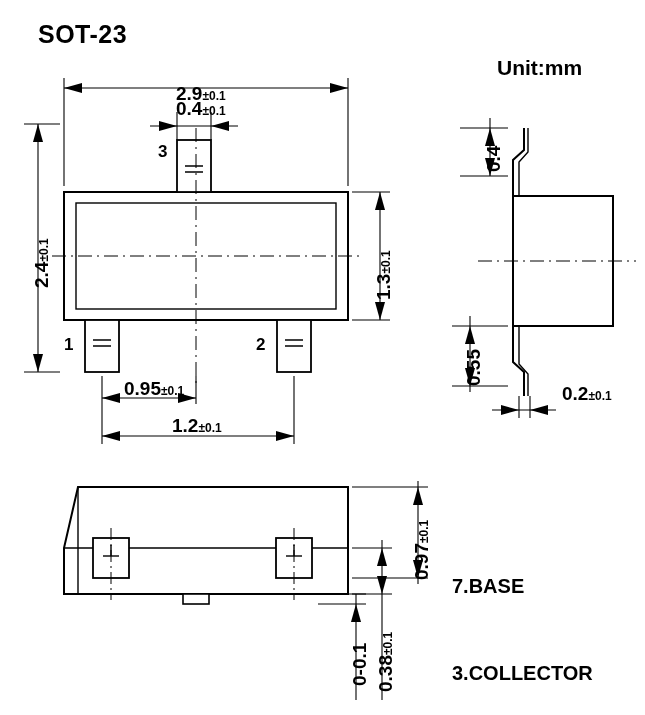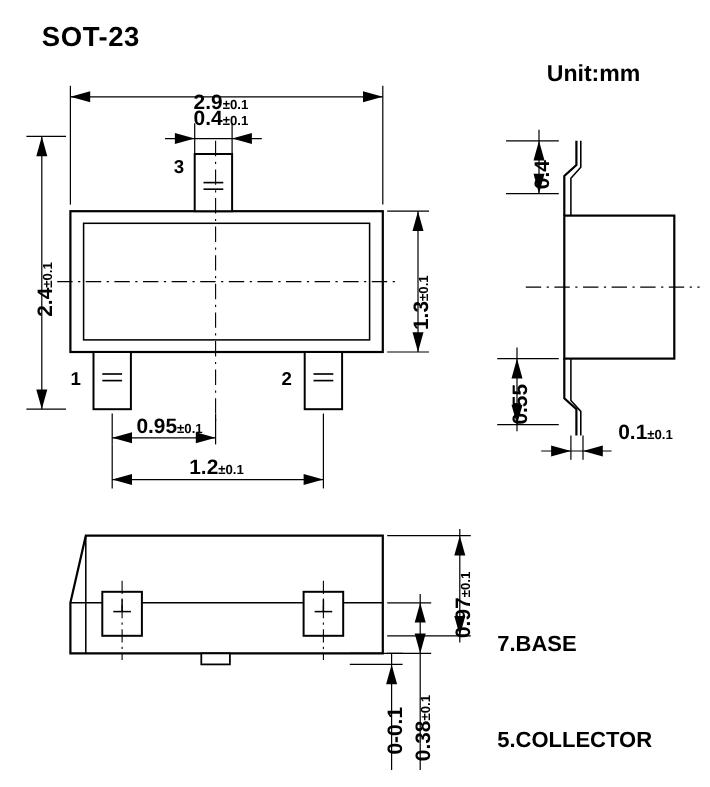--- a/index.html
+++ b/index.html
@@ -217,31 +217,31 @@
 
   <div class="lbl vert" style="left:484px;top:172px;transform:rotate(-90deg);">
     <span class="dim">0.4</span><span class="tol"></span>
   </div>
 
   <div class="lbl vert" style="left:464px;top:386px;transform:rotate(-90deg);">
     <span class="dim">0.55</span><span class="tol"></span>
   </div>
 
   <div class="lbl" style="left:562px;top:384px;">
-    <span class="dim">0.1</span><span class="tol">±0.1</span>
+    <span class="dim">0.2</span><span class="tol">±0.1</span>
   </div>
 
   <div class="lbl vert" style="left:412px;top:580px;transform:rotate(-90deg);">
     <span class="dim">0.97</span><span class="tol">±0.1</span>
   </div>
 
   <div class="lbl vert" style="left:376px;top:692px;transform:rotate(-90deg);">
     <span class="dim">0.38</span><span class="tol">±0.1</span>
   </div>
 
   <div class="lbl vert" style="left:350px;top:686px;transform:rotate(-90deg);">
     <span class="dim">0-0.1</span><span class="tol"></span>
   </div>
 
   <div class="lbl legend" style="left:452px;top:576px;">7.BASE</div>
-  <div class="lbl legend" style="left:452px;top:663px;">5.COLLECTOR</div>
+  <div class="lbl legend" style="left:452px;top:663px;">3.COLLECTOR</div>
 
 </div>
 
 </body></html>

